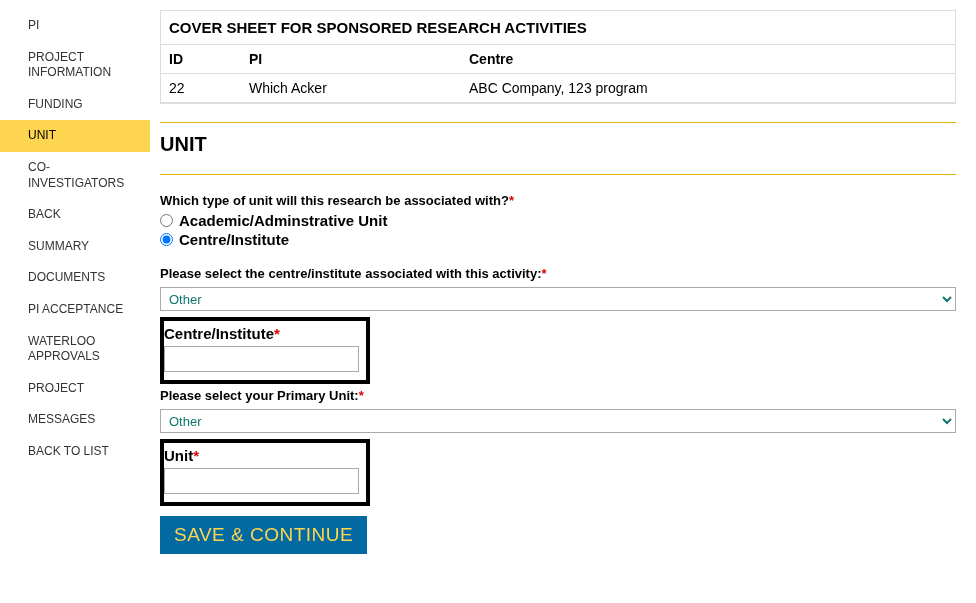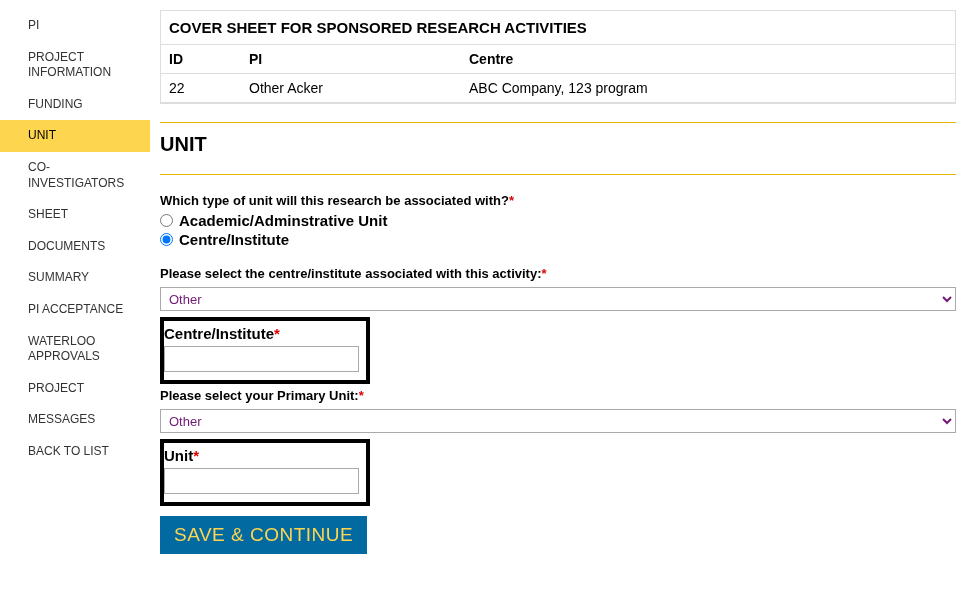--- a/index.html
+++ b/index.html
@@ -80,21 +80,21 @@
     font-size: 15px;
     margin: 2px 0;
     display: flex;
     align-items: center;
   }
   .radio-row input { margin-right: 6px; }
   .select-full {
     width: 100%;
     height: 24px;
     font-size: 13px;
-    color: #701a75;
+    color: #0f766e;
     border: 1px solid #aaa;
     background: #fff;
     padding: 2px 4px;
     margin-top: 2px;
   }
   .boxed-field {
     border: 4px solid #000;
     padding: 4px 6px 8px 0;
     margin-top: 6px;
     width: 210px;
@@ -124,44 +124,44 @@
 </style>
 </head>
 <body>
 
 <div class="sidebar">
   <div class="sidebar-item">PI</div>
   <div class="sidebar-item">PROJECT INFORMATION</div>
   <div class="sidebar-item">FUNDING</div>
   <div class="sidebar-item active">UNIT</div>
   <div class="sidebar-item">CO-INVESTIGATORS</div>
-  <div class="sidebar-item">SHEET</div>
+  <div class="sidebar-item">BACK</div>
+  <div class="sidebar-item">SUMMARY</div>
   <div class="sidebar-item">DOCUMENTS</div>
-  <div class="sidebar-item">SUMMARY</div>
   <div class="sidebar-item">PI ACCEPTANCE</div>
   <div class="sidebar-item">WATERLOO APPROVALS</div>
   <div class="sidebar-item">PROJECT</div>
   <div class="sidebar-item">MESSAGES</div>
   <div class="sidebar-item">BACK TO LIST</div>
 </div>
 
 <div class="main">
 
   <div class="header-box">
     <div class="header-title">COVER SHEET FOR SPONSORED RESEARCH ACTIVITIES</div>
     <table class="header-table">
       <tbody>
           <tr>
         <th class="col-id">ID</th>
         <th class="col-pi">PI</th>
         <th>Centre</th>
       </tr>
       <tr>
         <td>22</td>
-        <td>Other Acker</td>
+        <td>Which Acker</td>
         <td>ABC Company, 123 program</td>
       </tr>
     </tbody>
       </table>
   </div>
 
   <hr class="hr-gold">
   <div class="section-heading">UNIT</div>
   <hr class="hr-gold">
 

